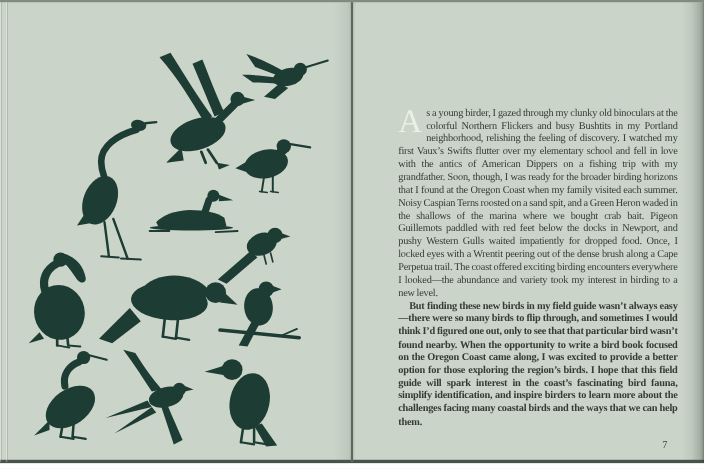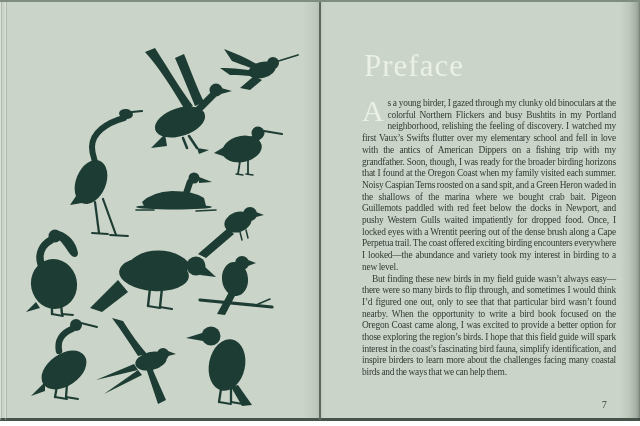--- a/index.html
+++ b/index.html
@@ -30,21 +30,21 @@
   .birds .f{fill:#1d3c33;stroke:none;}
   .birds .s{fill:none;stroke:#1d3c33;stroke-linecap:round;}
 
   
   .title{position:absolute;left:44px;top:48px;margin:0;font-size:31px;line-height:31px;
          font-weight:400;letter-spacing:1px;color:#eaf0e6;}
   .bodycopy{position:absolute;left:42px;top:96px;width:254px;
             font-size:9.4px;line-height:11.7px;letter-spacing:-0.2px;word-spacing:-0.5px;
             color:#343b35;text-align:justify;}
   .bodycopy p{margin:0;}
-  .bodycopy p.p2{text-indent:10px;}
+  .bodycopy p.p2{text-indent:10px;font-weight:bold;}
   .dropcap{float:left;font-size:30px;line-height:23px;padding:1px 4px 0 0;color:#eaf0e6;}
   .pagenum{position:absolute;left:282px;top:398px;font-size:9.5px;color:#343b35;}
 </style>
 </head>
 <body>
 
 <div class="stage">
   <div class="spread">
 
     <div class="page page-left">
@@ -178,21 +178,20 @@
           <path class="f" d="M52 62 L66 82 L56 83 L45 64 Z"></path>
           <path class="s" stroke-width="2.3" d="M35 66 L33 79"></path>
           <path class="s" stroke-width="2.3" d="M45 66 L45 79"></path>
           <path class="s" stroke-width="1.9" d="M33 79 L45 81"></path>
           <path class="s" stroke-width="1.9" d="M45 79 L57 81"></path>
         </g>
       </svg>
     </div>
 
     <div class="page page-right">
-      <h1 class="title">Preface</h1>
       <div class="bodycopy">
         <p class="p1"><span class="dropcap">A</span><span>s a young birder, I gazed through my clunky old binoculars at the colorful Northern Flickers and busy Bushtits in my Portland neighborhood, relishing the feeling of discovery. I watched my first Vaux’s Swifts flutter over my elementary school and fell in love with the antics of American Dippers on a fishing trip with my grandfather. Soon, though, I was ready for the broader birding horizons that I found at the Oregon Coast when my family visited each summer. Noisy Caspian Terns roosted on a sand spit, and a Green Heron waded in the shallows of the marina where we bought crab bait. Pigeon Guillemots paddled with red feet below the docks in Newport, and pushy Western Gulls waited impatiently for dropped food. Once, I locked eyes with a Wrentit peering out of the dense brush along a Cape Perpetua trail. The coast offered exciting birding encounters everywhere I looked—the abundance and variety took my interest in birding to a new level.</span></p>
         <p class="p2">But finding these new birds in my field guide wasn’t always easy—there were so many birds to flip through, and sometimes I would think I’d figured one out, only to see that that particular bird wasn’t found nearby. When the opportunity to write a bird book focused on the Oregon Coast came along, I was excited to provide a better option for those exploring the region’s birds. I hope that this field guide will spark interest in the coast’s fascinating bird fauna, simplify identification, and inspire birders to learn more about the challenges facing many coastal birds and the ways that we can help them.</p>
       </div>
       <div class="pagenum">7</div>
     </div>
 
     <div class="gutter"></div>
     <div class="gutter-line"></div>
     <div class="left-edge"></div>

